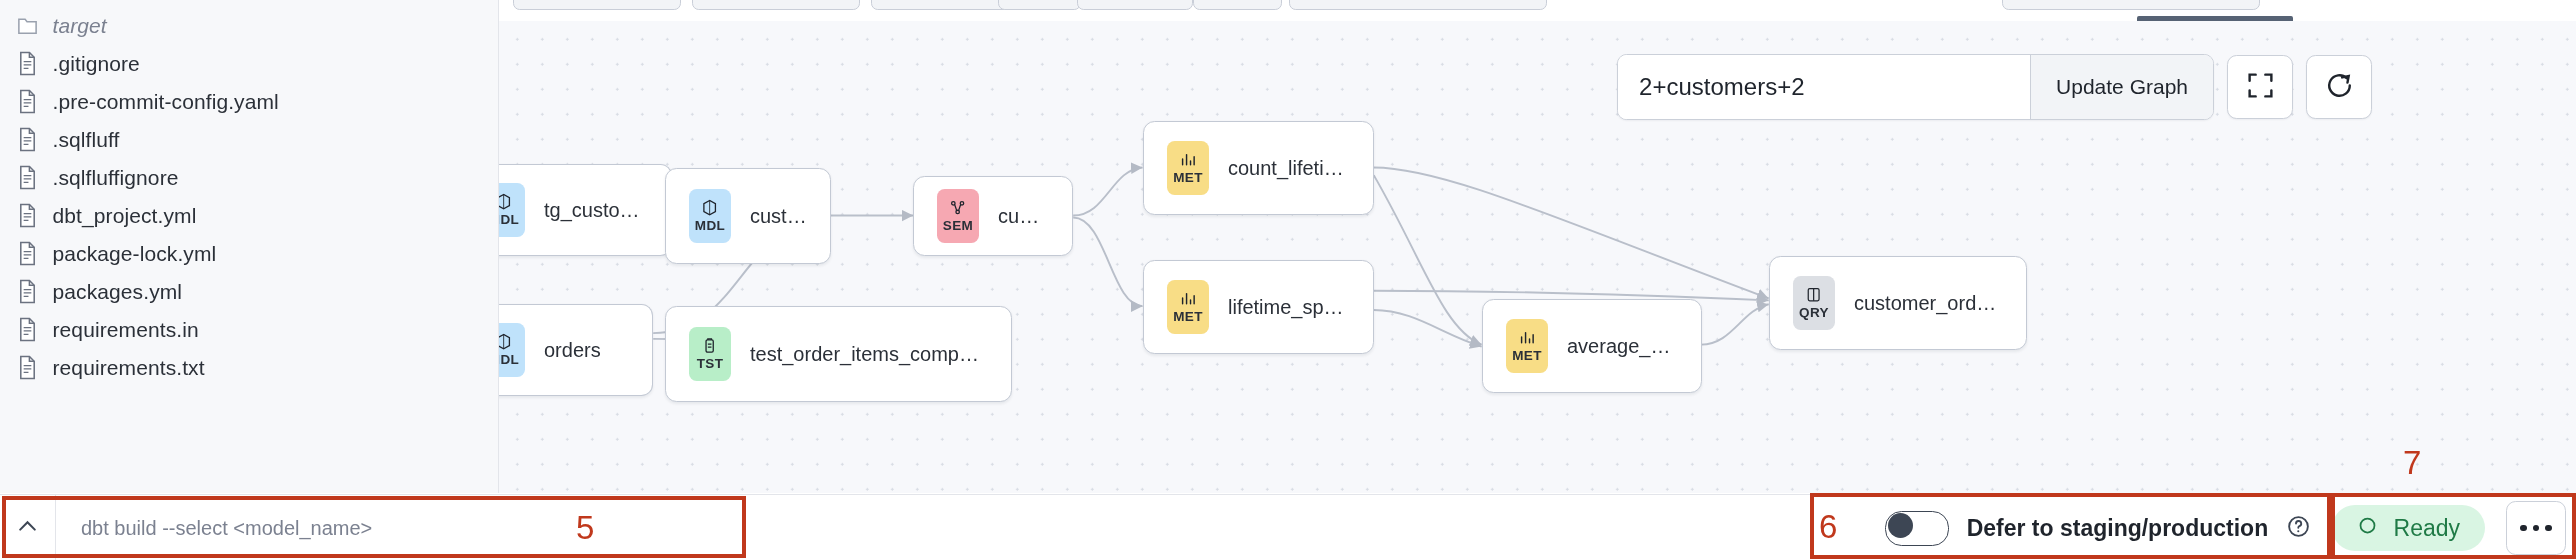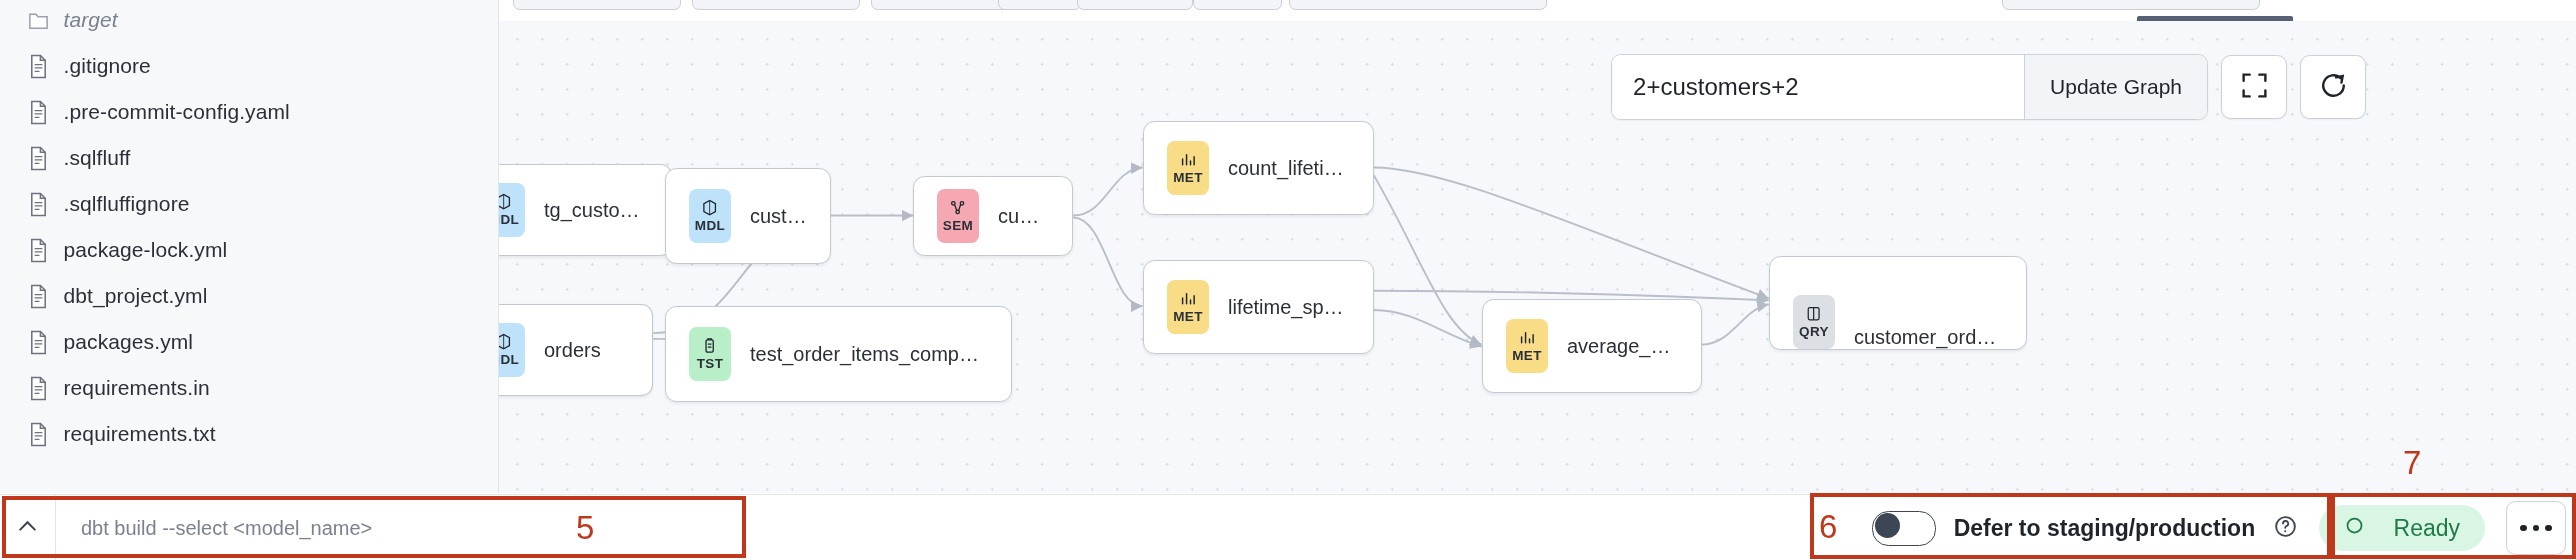--- a/index.html
+++ b/index.html
@@ -28,26 +28,25 @@
     width: 499px;
     height: 493px;
     background: #f7f8fa;
     border-right: 1px solid #e3e5ea;
     box-sizing: border-box;
     overflow: hidden;
   }
   .file-row {
     position: relative;
     display: flex;
-    align-items: flex-start;
+    align-items: flex-end;
     height: 38px;
-    padding-left: 27px;
+    padding-left: 16px;
     box-sizing: border-box;
     cursor: pointer;
-    margin-top: 8px;
   }
 
   .file-ico {
     width: 23px;
     height: 25px;
     margin-right: 13.5px;
     flex: 0 0 auto;
     display: block;
   }
   .file-label {
@@ -103,21 +102,21 @@
     background-color: #f7f8fb;
     background-image: radial-gradient(circle, #d8dce4 1.3px, transparent 1.4px);
     background-size: 25px 25px;
     background-position: 5.8px 5.8px;
   }
 
   
   .graph-toolbar {
     position: absolute;
     top: 54px;
-    right: 210px;
+    right: 204px;
     display: flex;
     align-items: center;
     gap: 13px;
     z-index: 6;
   }
   .query-group {
     display: flex;
     align-items: stretch;
     height: 64px;
     border: 1px solid #cbd0d9;
@@ -310,21 +309,21 @@
     font-size: 23px;
     font-weight: bold;
     color: #1f242c;
     white-space: nowrap;
   }
   .help-ico { flex: 0 0 auto; display:block; }
 
   .ready-badge {
     display: flex;
     align-items: center;
-    gap: 29px;
+    gap: 16px;
     height: 46px;
     padding: 0 25px;
     border-radius: 23px;
     background: #d9f5e3;
     font-size: 23px;
     color: #1f7a46;
     white-space: nowrap;
     margin-right: 21px;
     cursor: pointer;
   }
@@ -420,31 +419,31 @@
           <span class="file-label">.sqlfluffignore</span>
         </div>
         <div class="file-row">
           <span>
             <svg class="file-ico" viewBox="0 0 24 26" fill="none" stroke="#6b7280" stroke-width="1.6">
               <path d="M5 1.5h9l5 5V24.5H5z" fill="#fff"></path>
               <path d="M14 1.5v5h5"></path>
               <path d="M8 11h8M8 14.5h8M8 18h5" stroke-width="1.3"></path>
             </svg>
           </span>
+          <span class="file-label">dbt_project.yml</span>
+        </div>
+        <div class="file-row">
+          <span>
+            <svg class="file-ico" viewBox="0 0 24 26" fill="none" stroke="#6b7280" stroke-width="1.6">
+              <path d="M5 1.5h9l5 5V24.5H5z" fill="#fff"></path>
+              <path d="M14 1.5v5h5"></path>
+              <path d="M8 11h8M8 14.5h8M8 18h5" stroke-width="1.3"></path>
+            </svg>
+          </span>
           <span class="file-label">package-lock.yml</span>
-        </div>
-        <div class="file-row">
-          <span>
-            <svg class="file-ico" viewBox="0 0 24 26" fill="none" stroke="#6b7280" stroke-width="1.6">
-              <path d="M5 1.5h9l5 5V24.5H5z" fill="#fff"></path>
-              <path d="M14 1.5v5h5"></path>
-              <path d="M8 11h8M8 14.5h8M8 18h5" stroke-width="1.3"></path>
-            </svg>
-          </span>
-          <span class="file-label">dbt_project.yml</span>
         </div>
         <div class="file-row">
           <span>
             <svg class="file-ico" viewBox="0 0 24 26" fill="none" stroke="#6b7280" stroke-width="1.6">
               <path d="M5 1.5h9l5 5V24.5H5z" fill="#fff"></path>
               <path d="M14 1.5v5h5"></path>
               <path d="M8 11h8M8 14.5h8M8 18h5" stroke-width="1.3"></path>
             </svg>
           </span>
           <span class="file-label">packages.yml</span>
@@ -605,21 +604,21 @@
         </div>
         <div class="node" style="left: 983px; top: 299px; width: 220px; height: 94px;">
           <span class="node-badge badge-MET" style="background: rgb(248, 221, 134);">
             <svg class="bsvg" width="17.3" height="17.3" viewBox="0 0 24 24" fill="none" stroke="#1f242c" stroke-width="2" stroke-linecap="round">
               <path d="M5 19V11M10.5 19V5M16 19V14M21 19V8"></path>
             </svg>
             <span class="btxt">MET</span>
           </span>
           <span class="node-label">average_order_value</span>
         </div>
-        <div class="node" style="left: 1270px; top: 256px; width: 258px; height: 94px; align-items: flex-end;">
+        <div class="node" style="left: 1270px; top: 256px; width: 258px; height: 94px;">
           <span class="node-badge badge-QRY" style="background: rgb(220, 223, 228);">
             <svg class="bsvg" width="17.3" height="17.3" viewBox="0 0 24 24" fill="none" stroke="#1f242c" stroke-width="1.7">
               <rect x="4.5" y="3.5" width="15" height="17" rx="2"></rect>
               <path d="M12 3.5v17"></path>
             </svg>
             <span class="btxt">QRY</span>
           </span>
           <span class="node-label">customer_order_metrics</span>
         </div>
       </div>

